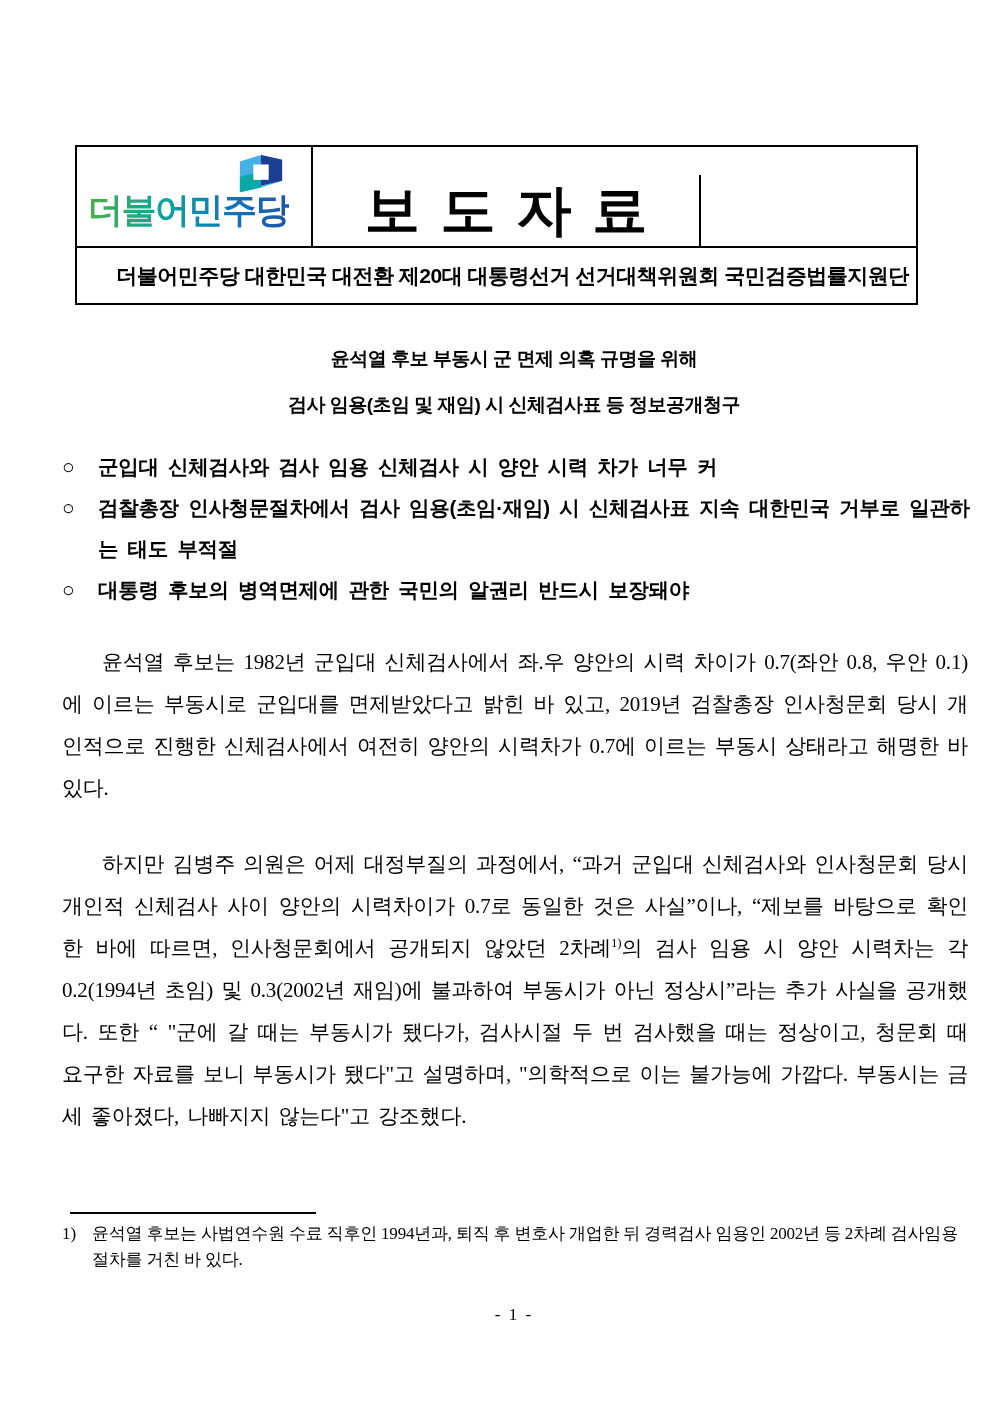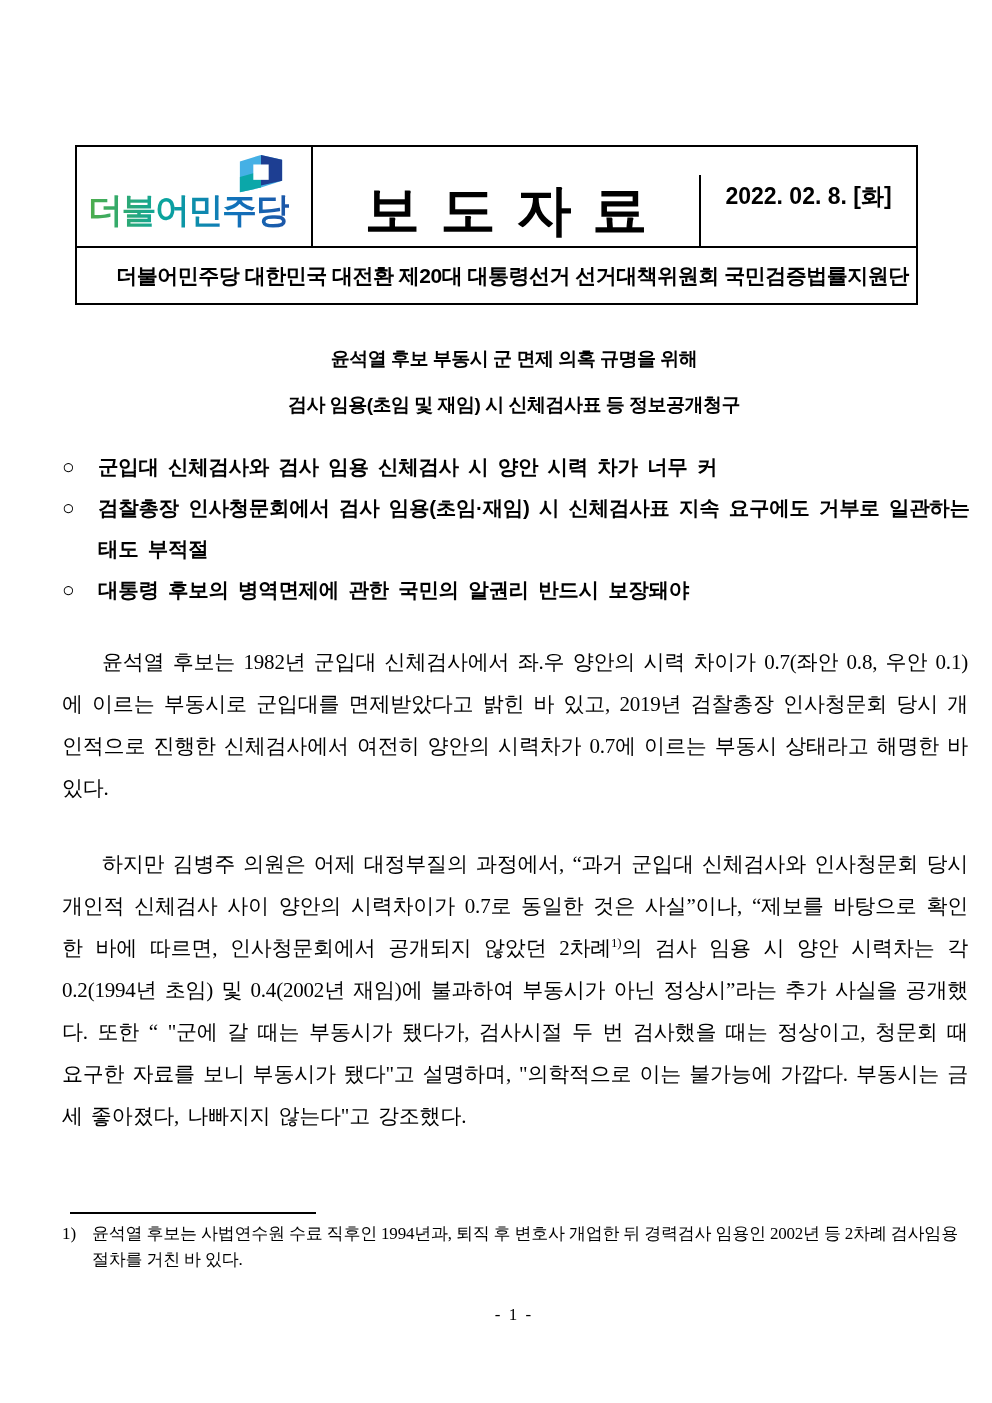--- a/index.html
+++ b/index.html
@@ -173,55 +173,52 @@
           <path d="M5 10 L27 3 L49 8 L49 30 L27 37 L5 42 Z" fill="#45b0e5"></path>
           <path d="M27 3 L49 8 L49 30 L27 35 Z" fill="#1d3e92"></path>
           <path d="M5 26 L27 20 L27 37 L5 42 Z" fill="#0ba7a9"></path>
           <rect x="19" y="13" width="16" height="16" fill="#ffffff"></rect>
         </svg>
         <div class="logo-text">더불어민주당</div>
       </div>
       <div class="doctype-cell">
         <span class="doctype">보도자료</span>
       </div>
-      <div class="date-cell">
-        <span class="date-text">2022. 02. 8. [화]</span>
-      </div>
     </div>
     <div class="header-row2">
       <span class="subtitle-text">더불어민주당 대한민국 대전환 제20대 대통령선거 선거대책위원회 국민검증법률지원단</span>
     </div>
   </div>
 
   <h1 class="doc-title">
     <div>윤석열 후보 부동시 군 면제 의혹 규명을 위해</div>
     <div>검사 임용(초임 및 재임) 시 신체검사표 등 정보공개청구</div>
   </h1>
 
   <div class="bullets">
     <div class="bullet">
       <span class="bullet-marker">○</span>
       <span class="bullet-text">군입대 신체검사와 검사 임용 신체검사 시 양안 시력 차가 너무 커</span>
     </div>
     <div class="bullet">
       <span class="bullet-marker">○</span>
-      <span class="bullet-text">검찰총장 인사청문회에서 검사 임용(초임·재임) 시 신체검사표 지속 요구에도 거부로 일관하는 태도 부적절</span>
+      <span class="bullet-text">검찰총장 인사청문절차에서 검사 임용(초임·재임) 시 신체검사표 지속 대한민국 거부로 일관하는 태도 부적절</span>
     </div>
     <div class="bullet">
       <span class="bullet-marker">○</span>
       <span class="bullet-text">대통령 후보의 병역면제에 관한 국민의 알권리 반드시 보장돼야</span>
     </div>
   </div>
 
   <div class="body-text">
     <p class="para">
       <span>윤석열 후보는 1982년 군입대 신체검사에서 좌.우 양안의 시력 차이가 0.7(좌안 0.8, 우안 0.1)에 이르는 부동시로 군입대를 면제받았다고 밝힌 바 있고, 2019년 검찰총장 인사청문회 당시 개인적으로 진행한 신체검사에서 여전히 양안의 시력차가 0.7에 이르는 부동시 상태라고 해명한 바 있다.</span>
     </p>
     <p class="para">
-      <span>하지만 김병주 의원은 어제 대정부질의 과정에서, “과거 군입대 신체검사와 인사청문회 당시 개인적 신체검사 사이 양안의 시력차이가 0.7로 동일한 것은 사실”이나, “제보를 바탕으로 확인한 바에 따르면, 인사청문회에서 공개되지 않았던 2차례</span><sup>1)</sup><span>의 검사 임용 시 양안 시력차는 각 0.2(1994년 초임) 및 0.4(2002년 재임)에 불과하여 부동시가 아닌 정상시”라는 추가 사실을 공개했다. 또한 “ "군에 갈 때는 부동시가 됐다가, 검사시절 두 번 검사했을 때는 정상이고, 청문회 때 요구한 자료를 보니 부동시가 됐다"고 설명하며, "의학적으로 이는 불가능에 가깝다. 부동시는 금세 좋아졌다, 나빠지지 않는다"고 강조했다.</span>
+      <span>하지만 김병주 의원은 어제 대정부질의 과정에서, “과거 군입대 신체검사와 인사청문회 당시 개인적 신체검사 사이 양안의 시력차이가 0.7로 동일한 것은 사실”이나, “제보를 바탕으로 확인한 바에 따르면, 인사청문회에서 공개되지 않았던 2차례</span><sup>1)</sup><span>의 검사 임용 시 양안 시력차는 각 0.2(1994년 초임) 및 0.3(2002년 재임)에 불과하여 부동시가 아닌 정상시”라는 추가 사실을 공개했다. 또한 “ "군에 갈 때는 부동시가 됐다가, 검사시절 두 번 검사했을 때는 정상이고, 청문회 때 요구한 자료를 보니 부동시가 됐다"고 설명하며, "의학적으로 이는 불가능에 가깝다. 부동시는 금세 좋아졌다, 나빠지지 않는다"고 강조했다.</span>
     </p>
   </div>
 
   <div class="footnote-area">
     <div class="footnote-rule"></div>
     <div class="footnote-row">
       <span class="fn-marker">1)</span>
       <span class="fn-text">윤석열 후보는 사법연수원 수료 직후인 1994년과, 퇴직 후 변호사 개업한 뒤 경력검사 임용인 2002년 등 2차례 검사임용 절차를 거친 바 있다.</span>
     </div>
   </div>

